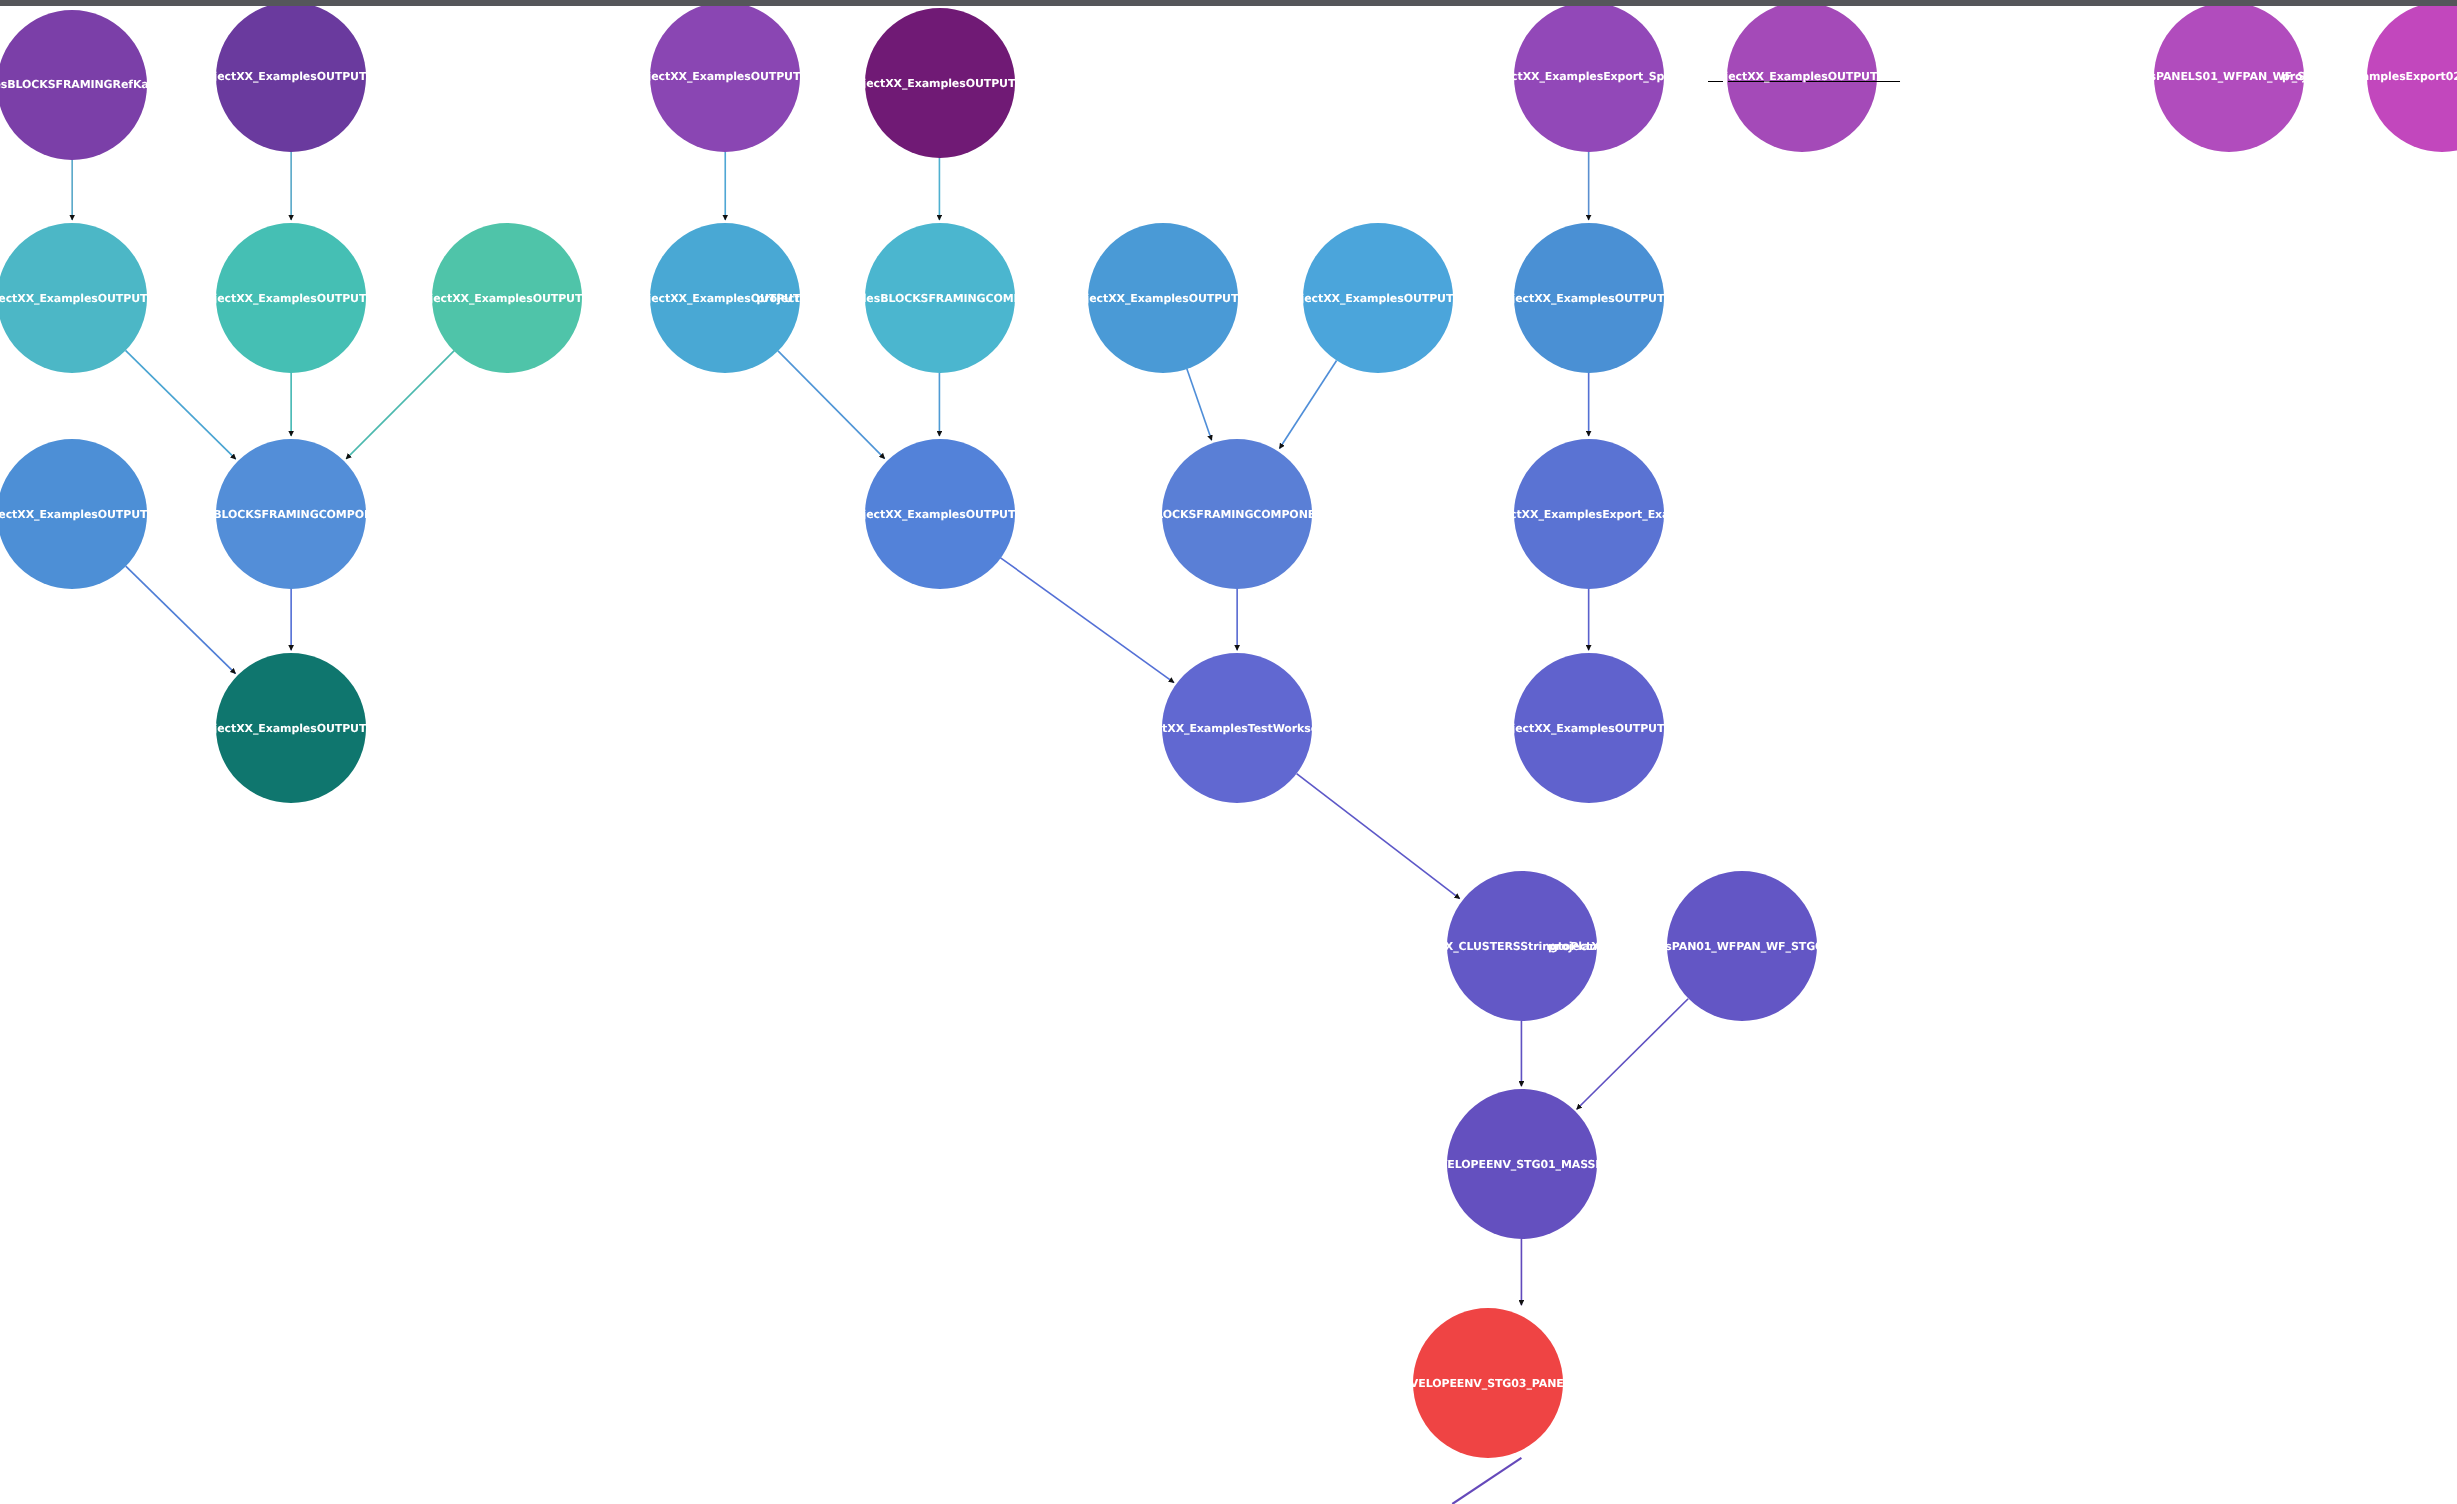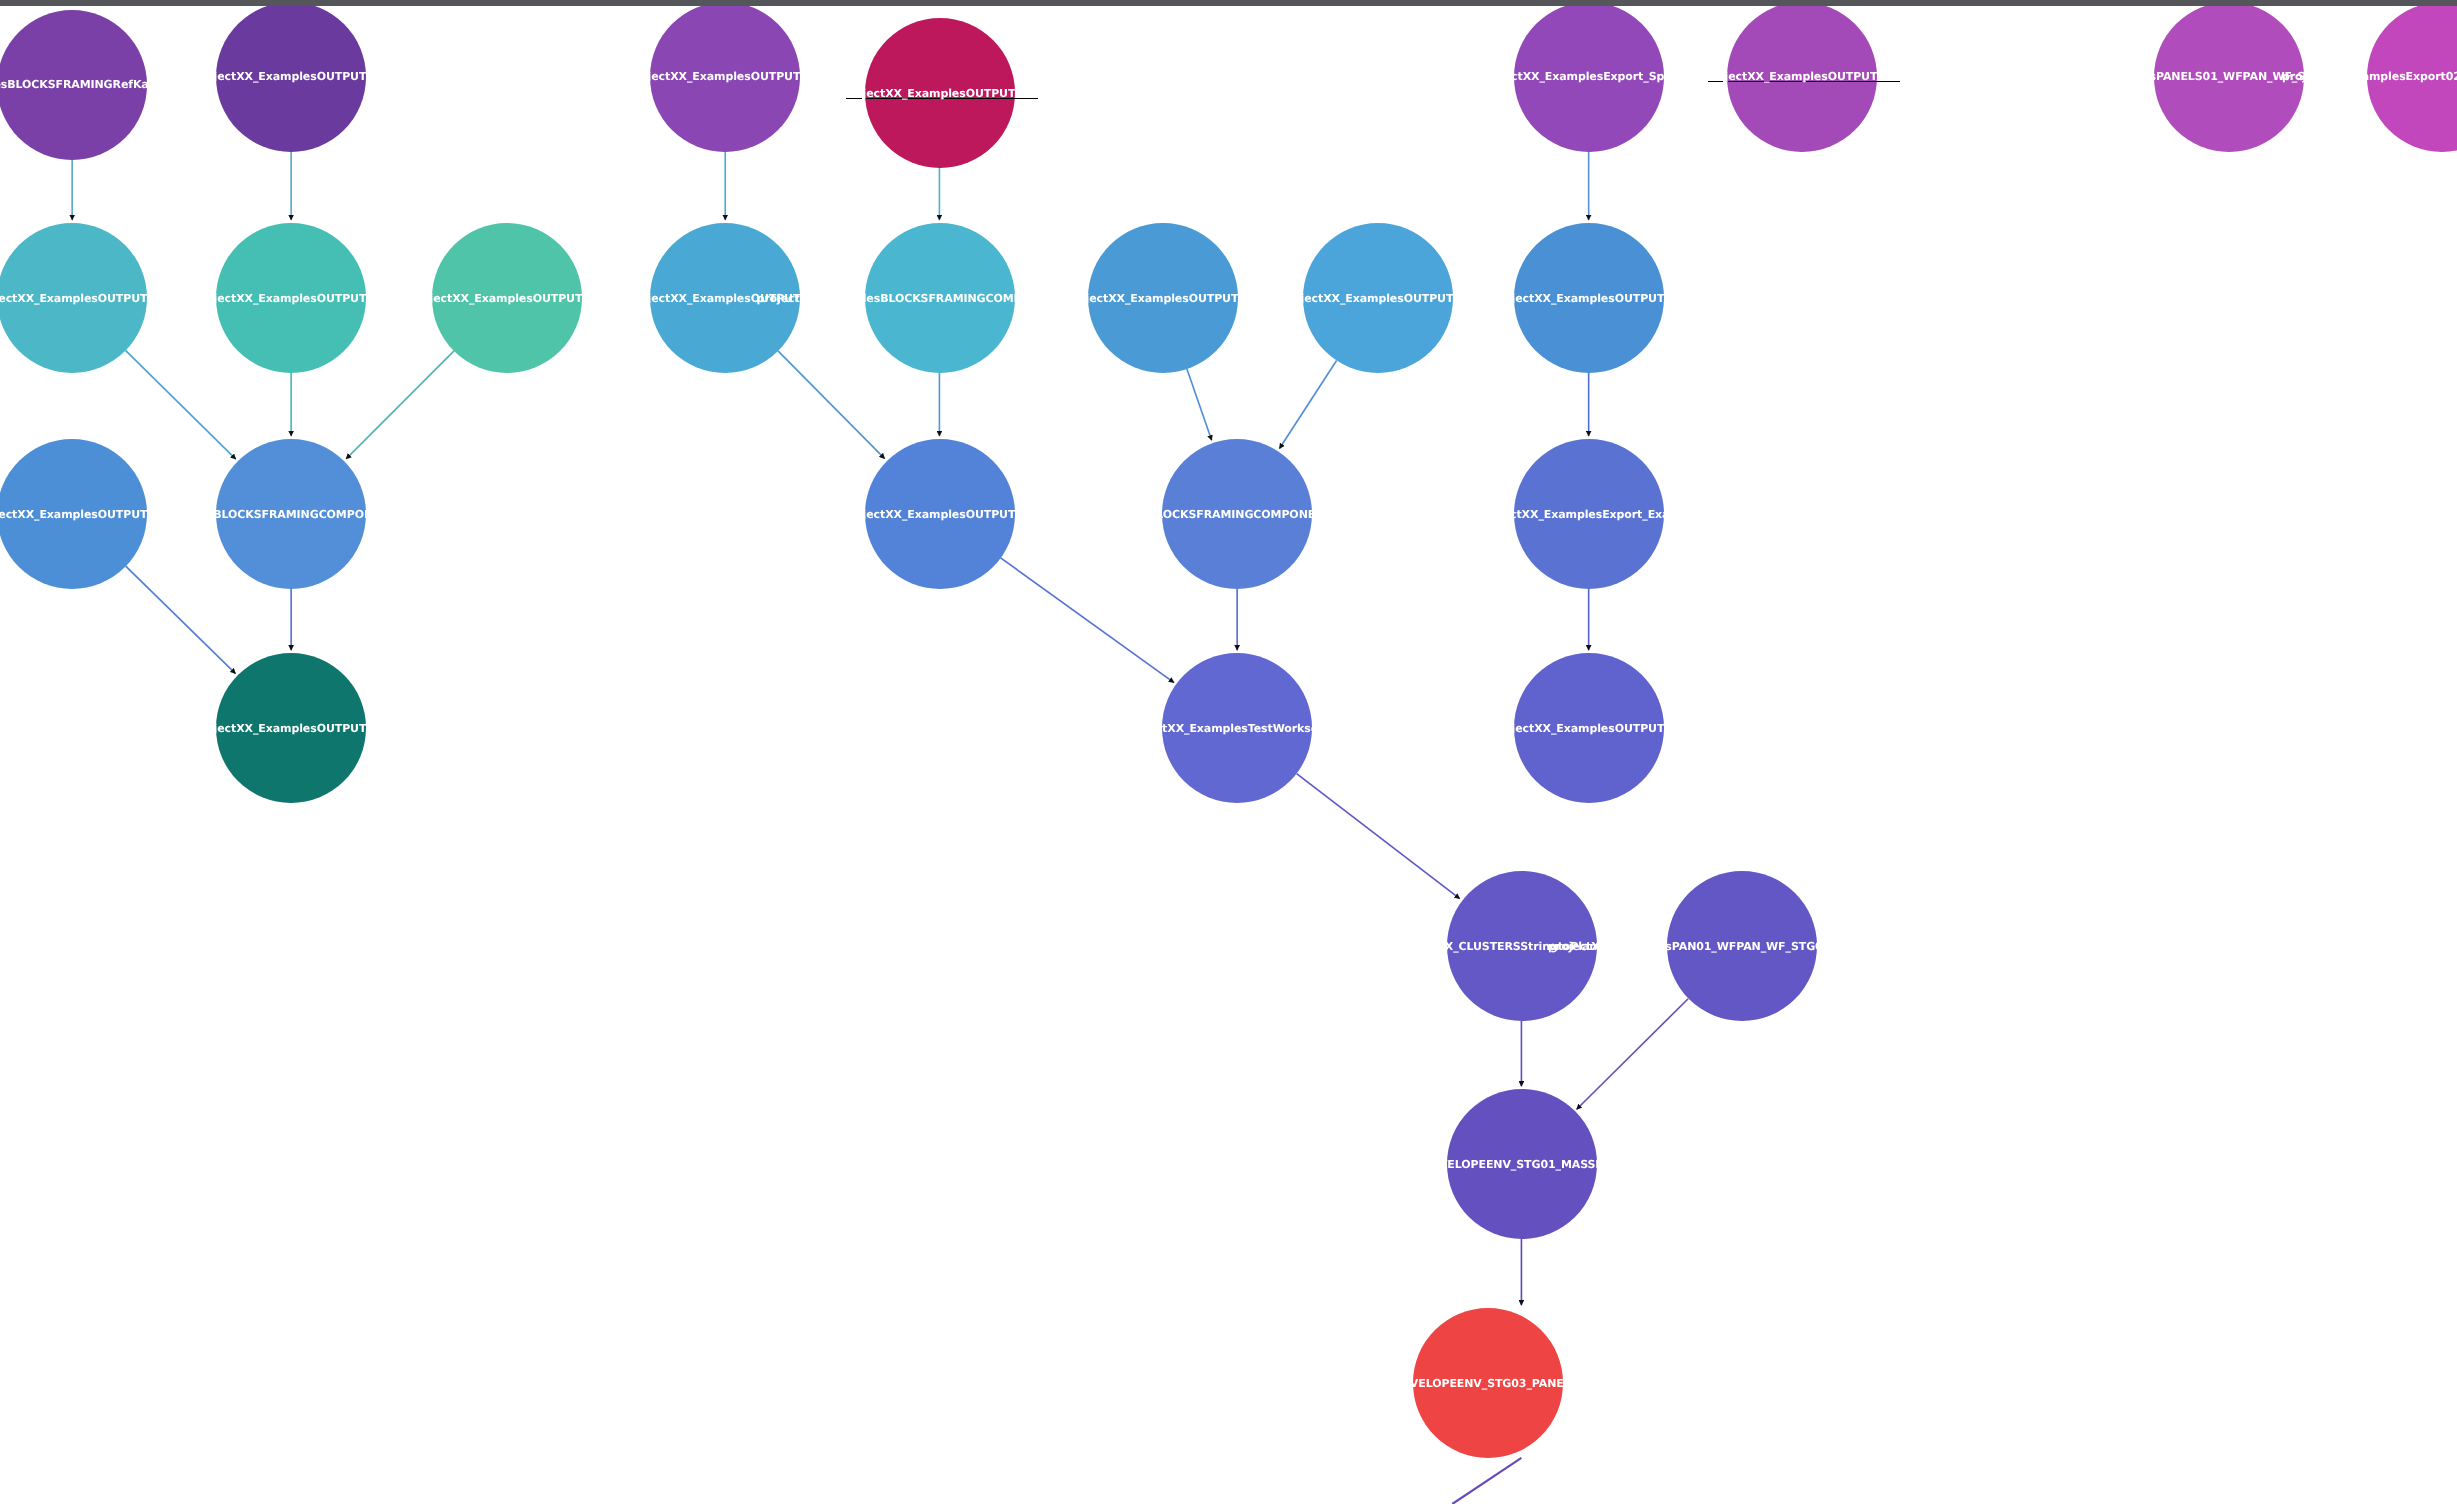--- a/index.html
+++ b/index.html
@@ -167,21 +167,21 @@
   <div id="node-layer">
       <div class="node" style="left: -2.9px; top: 9.6px; width: 150px; height: 150px; background: rgb(123, 63, 168);">
         <span class="node-label">projectXX_ExamplesBLOCKSFRAMINGRefKawneer_2500_UT_Tr</span>
       </div>
       <div class="node" style="left: 216px; top: 1.9px; width: 150px; height: 150px; background: rgb(106, 58, 158);">
         <span class="node-label">projectXX_ExamplesOUTPUT012</span>
       </div>
       <div class="node" style="left: 650px; top: 1.9px; width: 150px; height: 150px; background: rgb(138, 70, 179);">
         <span class="node-label">projectXX_ExamplesOUTPUT008</span>
       </div>
-      <div class="node" style="left: 865px; top: 18px; width: 150px; height: 150px; background: #be185d; text-decoration: underline;">
+      <div class="node" style="left: 865px; top: 8px; width: 150px; height: 150px; background: #701a75;">
         <span class="node-label">projectXX_ExamplesOUTPUT023</span>
       </div>
       <div class="node" style="left: 1514px; top: 1.9px; width: 150px; height: 150px; background: rgb(146, 72, 184);">
         <span class="node-label">projectXX_ExamplesExport_Spheres</span>
       </div>
       <div class="node" style="left: 1727px; top: 1.9px; width: 150px; height: 150px; background: rgb(164, 74, 184); text-decoration: underline;">
         <span class="node-label">projectXX_ExamplesOUTPUT009</span>
       </div>
       <div class="node" style="left: 2154px; top: 1.9px; width: 150px; height: 150px; background: rgb(177, 76, 189);">
         <span class="node-label">projectXX_ExamplesPANELS01_WFPAN_WF_STG01_JointsPAN_WF</span>

